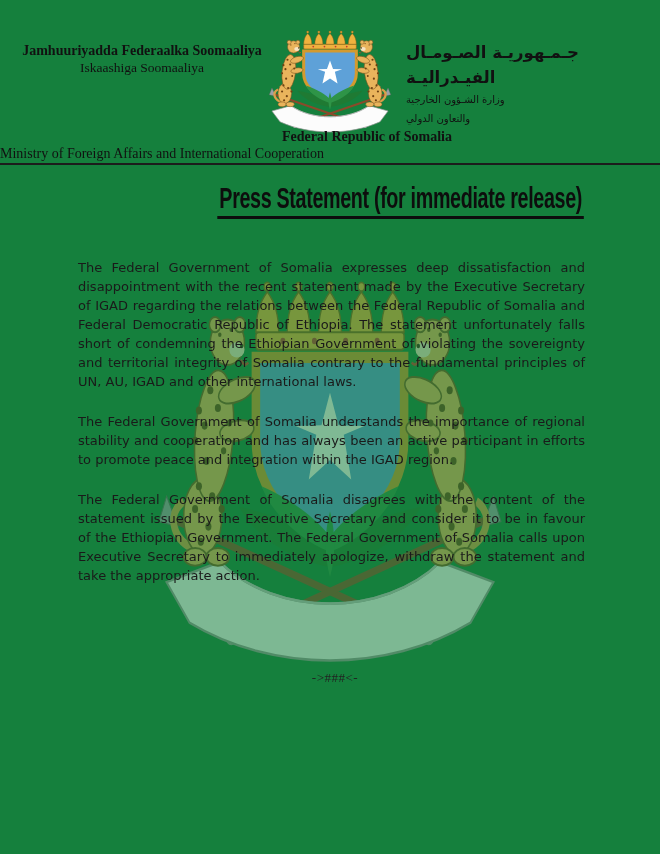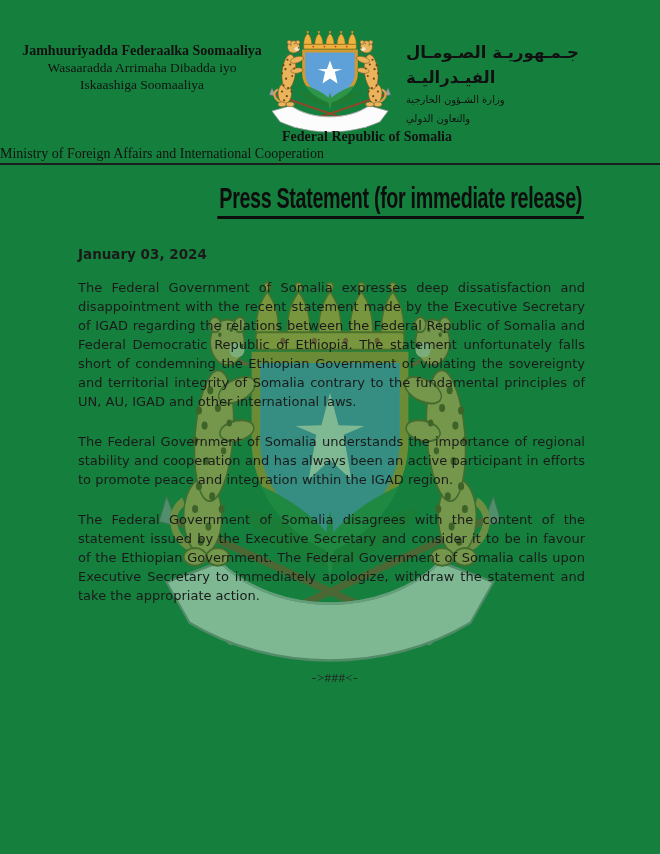--- a/index.html
+++ b/index.html
@@ -151,21 +151,20 @@
 </svg>
 
 <div class="page">
 
   <svg class="watermark" viewBox="0 0 200 160" preserveAspectRatio="none">
     <use href="#coa"></use>
   </svg>
 
   <div class="hdr-somali">
     <div class="l1">Jamhuuriyadda Federaalka Soomaaliya</div>
-    <div>Wasaaradda Arrimaha Dibadda iyo</div>
     <div>Iskaashiga Soomaaliya</div>
   </div>
 
   <svg class="emblem-top" viewBox="0 0 200 160">
     <use href="#coa"></use>
   </svg>
 
   <div class="hdr-arabic">
     <div class="a1">جـمـهوريـة الصـومـال الفيـدراليـة</div>
     <div class="a2">وزارة الشـؤون الخارجية</div>
@@ -175,21 +174,20 @@
   <div class="eng1">Federal Republic of Somalia</div>
   <div class="eng2">Ministry of Foreign Affairs and International Cooperation</div>
 
   <div class="rule"></div>
 
   <div class="title-wrap">
     <span>Press Statement (for immediate release)</span>
   </div>
 
   <div class="content">
-    <div class="dateline">January 03, 2024</div>
     <p class="first">The Federal Government of Somalia expresses deep dissatisfaction and disappointment with the recent statement made by the Executive Secretary of IGAD regarding the relations between the Federal Republic of Somalia and Federal Democratic Republic of Ethiopia. The statement unfortunately falls short of condemning the Ethiopian Government of violating the sovereignty and territorial integrity of Somalia contrary to the fundamental principles of UN, AU, IGAD and other international laws.</p>
     <p>The Federal Government of Somalia understands the importance of regional stability and cooperation and has always been an active participant in efforts to promote peace and integration within the IGAD region.</p>
     <p>The Federal Government of Somalia disagrees with the content of the statement issued by the Executive Secretary and consider it to be in favour of the Ethiopian Government. The Federal Government of Somalia calls upon Executive Secretary to immediately apologize, withdraw the statement and take the appropriate action.</p>
   </div>
 
   <div class="closing">-&gt;###&lt;-</div>
 
 </div>
 
 </body></html>

